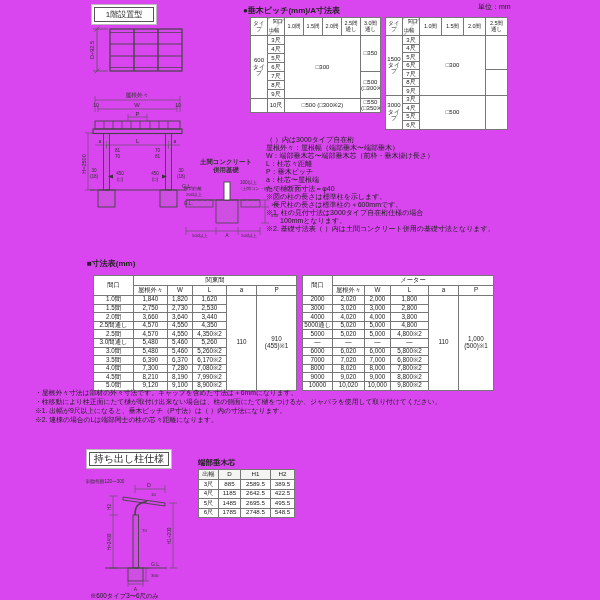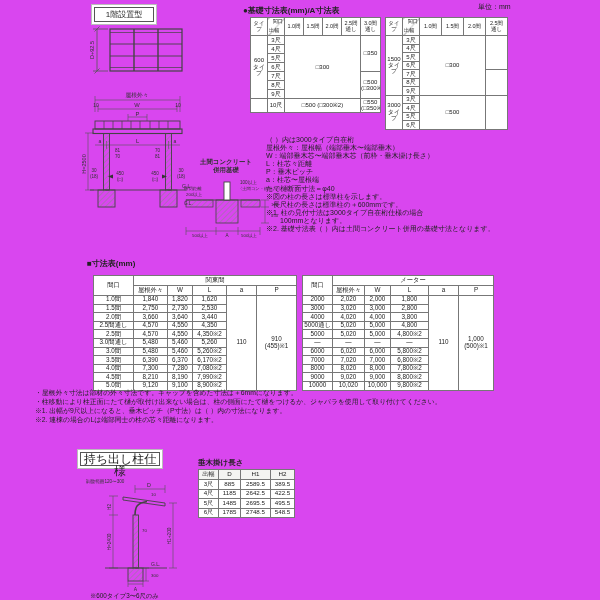--- a/index.html
+++ b/index.html
@@ -168,21 +168,21 @@
     </g>
     <text x="89" y="54" font-size="4.3">100</text>
     <text x="89" y="65" font-size="4.3">450</text>
     <text x="18" y="85" font-size="4.3" text-anchor="middle">500以上</text>
     <text x="45" y="85" font-size="4.6" text-anchor="middle">A</text>
     <text x="67" y="85" font-size="4.3" text-anchor="middle">500以上</text>
   </svg>
 
   <div class="abs" style="left:478px;top:2px;font-size:7px">単位：mm</div>
 
-  <div class="abs bold" style="left:243px;top:5px;font-size:8px">●基礎寸法表(mm)/A寸法表</div>
+  <div class="abs bold" style="left:243px;top:5px;font-size:8px">●垂木ピッチ(mm)/A寸法表</div>
 
   <table class="abs ft" style="left:250px;top:17px;width:130px">
     <colgroup>
         <col style="width:17px">
         <col style="width:17px">
         <col style="width:19px">
         <col style="width:19px">
         <col style="width:19px">
         <col style="width:19px">
         <col style="width:20px">
@@ -517,21 +517,21 @@
       </tbody>
   </table>
 
   <div class="abs fnotes" style="left:35px;top:388px">
       <div>・屋根外々寸法は部材の外々寸法です。キャップを含めた寸法は＋6mmになります。</div>
       <div>・柱移動により柱正面にたて樋が取付け出来ない場合は、柱の側面にたて樋をつけるか、ジャバラを使用して取り付けてください。</div>
       <div>※1. 出幅が9尺以上になると、垂木ピッチ（P寸法）は（ ）内の寸法になります。</div>
       <div>※2. 連棟の場合のLは端部同士の柱の芯々距離になります。</div>
     </div>
 
-  <div class="abs tbox" style="left:80px;top:452px;width:78px;height:12px;font-size:12px;line-height:12px">
+  <div class="abs tbox" style="left:89px;top:452px;width:78px;height:12px;font-size:10px;line-height:12px">
     <span>持ち出し柱仕様</span>
   </div>
 
   <svg class="abs" style="left:85px;top:470px" width="108" height="124" viewBox="0 0 108 124">
     <defs>
       <pattern id="p3" patternUnits="userSpaceOnUse" width="4" height="4" patternTransform="rotate(45)">
         <line x1="0" y1="0" x2="0" y2="4" stroke="#888" stroke-width="1"></line>
       </pattern>
     </defs>
     <text x="1" y="13" font-size="4.6">調整範囲120〜300</text>
@@ -567,21 +567,21 @@
     </g>
     <text x="66" y="26" font-size="4.4">10</text>
     <text x="57" y="62" font-size="4.4">70</text>
     <text x="66" y="96" font-size="5">G.L.</text>
     <text x="66" y="107" font-size="4.4">300</text>
     <text x="50.5" y="121" font-size="5" text-anchor="middle">A</text>
   </svg>
 
   <div class="abs" style="left:90px;top:592px;font-size:6.3px">※600タイプ3〜6尺のみ</div>
 
-  <div class="abs bold" style="left:198px;top:458px;font-size:7.5px">垂木掛け長さ</div>
+  <div class="abs bold" style="left:198px;top:458px;font-size:7.5px">端部垂木芯</div>
   <table class="abs st" style="left:198px;top:469px;width:96px">
     <colgroup>
         <col style="width:20px">
         <col style="width:22px">
         <col style="width:30px">
         <col style="width:24px">
       </colgroup>
     <thead>
       <tr>
         <th>出幅</th>

